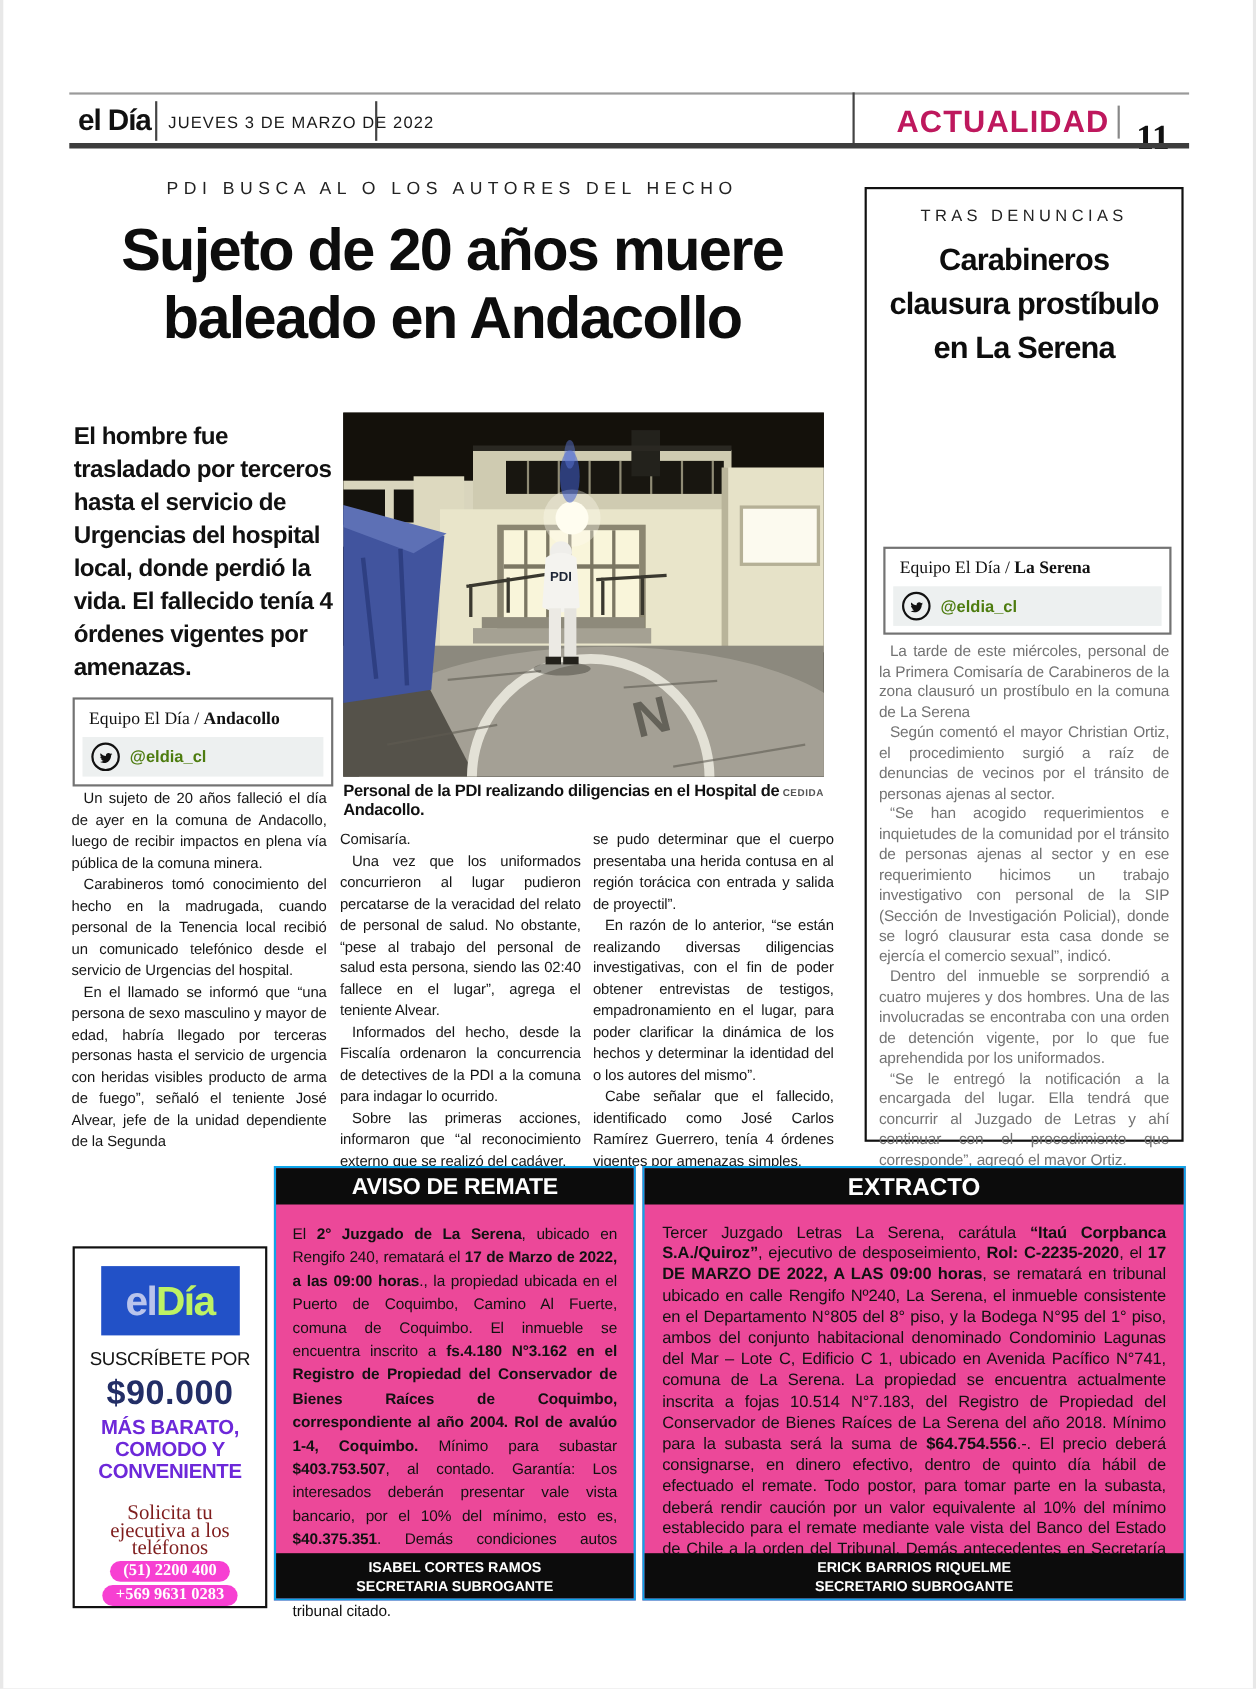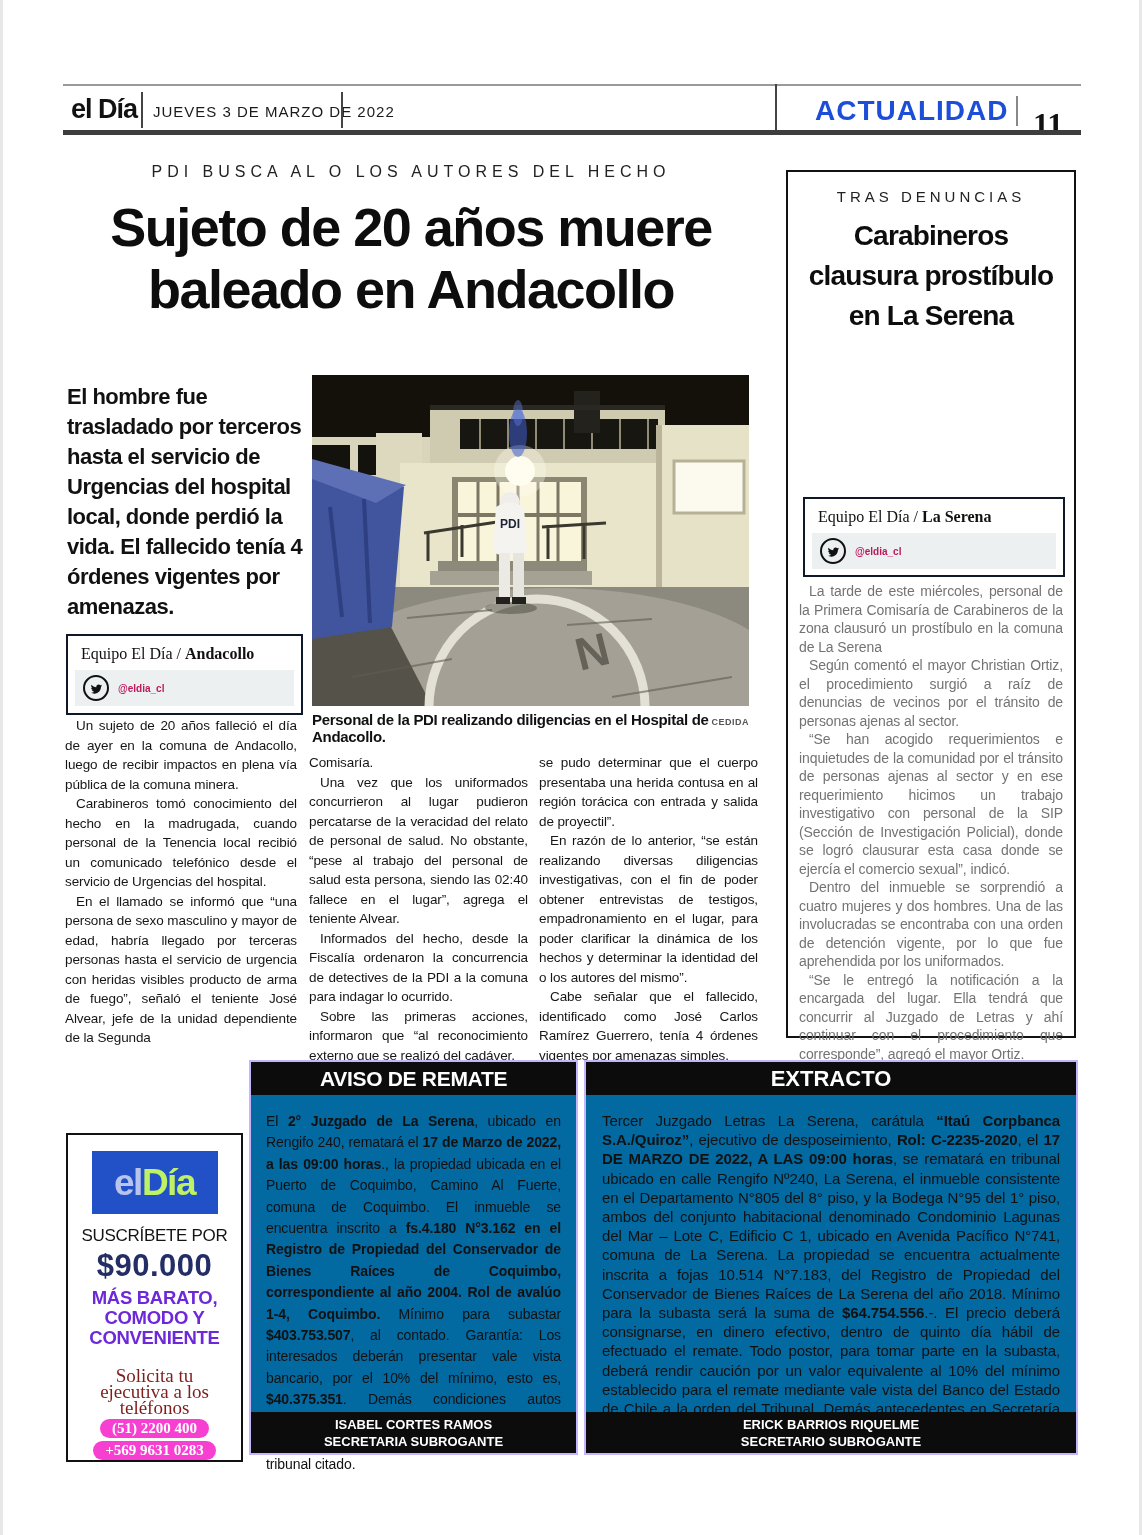--- a/index.html
+++ b/index.html
@@ -15,28 +15,28 @@
   .hdr-date{left:150px;top:103px;font-size:15px;letter-spacing:1px;color:#1a1a1a;}
   .hdr-section{left:812px;top:95px;font-size:28px;font-weight:bold;letter-spacing:1px;}
   .hdr-page{left:1030px;top:106px;font-family:"Liberation Serif",serif;font-size:32px;font-weight:bold;}
 
   
   .kicker-main{left:60px;top:163px;width:696px;text-align:center;font-size:16px;letter-spacing:5px;color:#222;}
   .headline-main{left:88px;top:196px;width:640px;text-align:center;font-size:54px;line-height:62px;
                  font-weight:bold;letter-spacing:-1.5px;color:#0d0d0d;}
   .lede-main{left:64px;top:382px;width:240px;font-size:22px;line-height:30px;font-weight:bold;letter-spacing:-0.5px;}
 
-  .byline-box{border:2px solid #0f172a;background:#fff;}
+  .byline-box{border:2px solid #737373;background:#fff;}
   .byline-1{left:63px;top:634px;width:233px;height:77px;}
   .byline-2{left:800px;top:497px;width:258px;height:76px;}
   .byline-name{padding:9px 13px 7px 13px;font-family:"Liberation Serif",serif;font-size:16px;color:#111;}
   .byline-name .loc{font-weight:bold;}
   .tw-strip{margin:0 7px 7px 7px;background:#edf0f0;display:flex;align-items:center;gap:9px;padding:5px 8px;}
   .tw-circle{width:22px;height:22px;border:2px solid #111;border-radius:50%;display:flex;align-items:center;justify-content:center;flex:0 0 auto;}
-  .tw-handle{font-size:10px;font-weight:bold;color:#be185d;}
+  .tw-handle{font-size:15px;font-weight:bold;color:#4d7c0f;}
 
   .photo-wrap{left:309px;top:375px;width:437px;height:331px;background:#14110b;}
   .caption-row{left:309px;top:711px;width:437px;display:flex;justify-content:space-between;align-items:baseline;}
   .caption{font-size:15px;font-weight:bold;letter-spacing:-0.3px;}
   .credit{font-size:9px;font-weight:bold;color:#555;letter-spacing:0.5px;}
 
   .bodycol{font-size:13.5px;line-height:19.5px;text-align:justify;color:#161616;letter-spacing:-0.1px;}
   .bodycol p{margin:0;text-indent:11px;}
   .bodycol p.cont{text-indent:0;}
   .col1{left:62px;top:716px;width:232px;}
@@ -46,21 +46,21 @@
   
   .sec-box{left:783px;top:170px;width:290px;height:868px;border:2px solid #111;box-sizing:border-box;}
   .kicker-sec{left:783px;top:188px;width:290px;text-align:center;font-size:15px;letter-spacing:4px;color:#222;}
   .headline-sec{left:793px;top:216px;width:270px;text-align:center;font-size:28px;line-height:40px;
                 font-weight:bold;letter-spacing:-0.8px;color:#0d0d0d;}
   .lede-sec{left:800px;top:372px;width:256px;text-align:center;font-size:16.5px;line-height:23px;font-weight:bold;letter-spacing:-0.3px;}
   .sec-body{left:796px;top:582px;width:264px;font-size:14px;line-height:18.5px;text-align:justify;letter-spacing:-0.1px;color:#737373;}
   .sec-body p{margin:0;text-indent:10px;}
 
   
-  .notice{box-sizing:border-box;border:2px solid #c4b5fd;background:#0369a1;}
+  .notice{box-sizing:border-box;border:2px solid #0ea5e9;background:#ec4899;}
   .notice-header{background:#0c0c0c;color:#fff;text-align:center;font-weight:bold;}
   .notice-sig{background:#0c0c0c;color:#fff;text-align:center;font-weight:bold;font-size:13px;line-height:17px;
               display:flex;flex-direction:column;justify-content:center;}
   .aviso{left:246px;top:1060px;width:329px;height:395px;}
   .aviso .notice-header{height:33px;font-size:21px;line-height:33px;letter-spacing:-0.3px;}
   .aviso-body{padding:16px 15px;font-size:14px;line-height:21.4px;text-align:justify;letter-spacing:-0.1px;}
   .aviso .notice-sig{position:absolute;left:0;bottom:0;width:100%;height:41px;}
   .extracto{left:581px;top:1060px;width:494px;height:395px;}
   .extracto .notice-header{height:33px;font-size:22px;line-height:33px;}
   .extracto-body{padding:16px 16px;font-size:15px;line-height:19.2px;text-align:justify;letter-spacing:-0.1px;}
@@ -83,21 +83,21 @@
 <body>
 
 <div id="page">
 
   <div class="abs rule-thin"></div>
   <div class="abs logo">el Día</div>
   <div class="abs vbar" style="left:138px;top:92px;height:36px;"></div>
   <div class="abs hdr-date">JUEVES 3 DE MARZO DE 2022</div>
   <div class="abs vbar" style="left:338px;top:92px;height:36px;"></div>
   <div class="abs vbar" style="left:772px;top:84px;height:48px;"></div>
-  <div class="abs hdr-section" style="color:#1d4ed8;">ACTUALIDAD</div>
+  <div class="abs hdr-section" style="color:#be185d;">ACTUALIDAD</div>
   <div class="abs vbar" style="left:1013px;top:96px;height:30px;background:#888;"></div>
   <div class="abs hdr-page">11</div>
   <div class="abs rule-thick"></div>
 
   <div class="abs kicker-main">PDI BUSCA AL O LOS AUTORES DEL HECHO</div>
   <div class="abs headline-main">Sujeto de 20 años muere baleado en Andacollo</div>
   <div class="abs lede-main">El hombre fue trasladado por terceros hasta el servicio de Urgencias del hospital local, donde perdió la vida. El fallecido tenía 4 órdenes vigentes por amenazas.</div>
 
   <div class="abs byline-box byline-1">
     <div class="byline-name">

